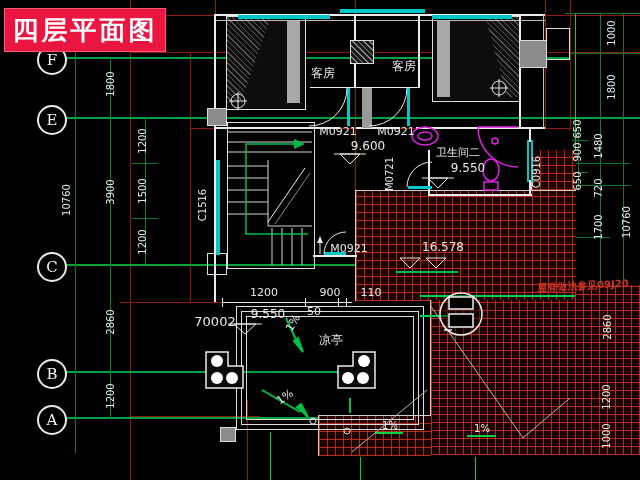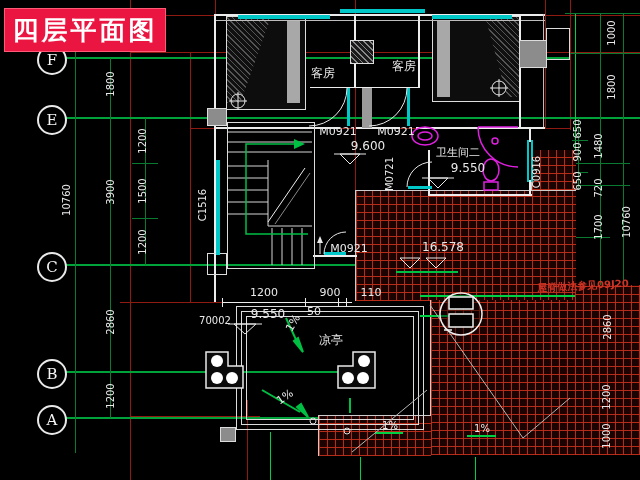--- a/index.html
+++ b/index.html
@@ -26,21 +26,21 @@
   .hatch{position:absolute;background-color:#1a0301;z-index:1;
     background-image:repeating-linear-gradient(0deg,rgba(197,48,26,.9) 0 1px,transparent 1px 8px),
     repeating-linear-gradient(90deg,rgba(197,48,26,.9) 0 1px,transparent 1px 8px);}
   .boxw{position:absolute;border:1px solid #dcdcdc;background:transparent;z-index:6;}
   .boxg{position:absolute;border:1px solid #dcdcdc;background:#8c8c8c;z-index:7;}
   .bed{position:absolute;border:1px solid #dcdcdc;background:#0d0d0d;z-index:5;}
   .quilt{position:absolute;background:#101010;
     background-image:repeating-linear-gradient(45deg,#555 0 1px,transparent 1px 4px);}
   .strip{position:absolute;background:#a8a8a8;}
   svg.overlay{position:absolute;left:0;top:0;z-index:20;}
-  .tiny{font-size:10px;}
+  .tiny{font-size:13px;}
   .rednote{color:#cf3326;font-size:10px;font-weight:bold;}
 </style>
 </head>
 <body>
 
 <div id="canvas">
 
   <div class="hatch" style="left:355px;top:190px;width:220px;height:110px;border-top:1px solid #ccc;border-left:1px solid #ccc;"></div>
   <div class="hatch" style="left:531px;top:150px;width:44px;height:40px;border-left:1px solid #ccc;"></div>
   <div class="hatch" style="left:430px;top:300px;width:145px;height:155px;border-left:1px solid #ccc;"></div>

